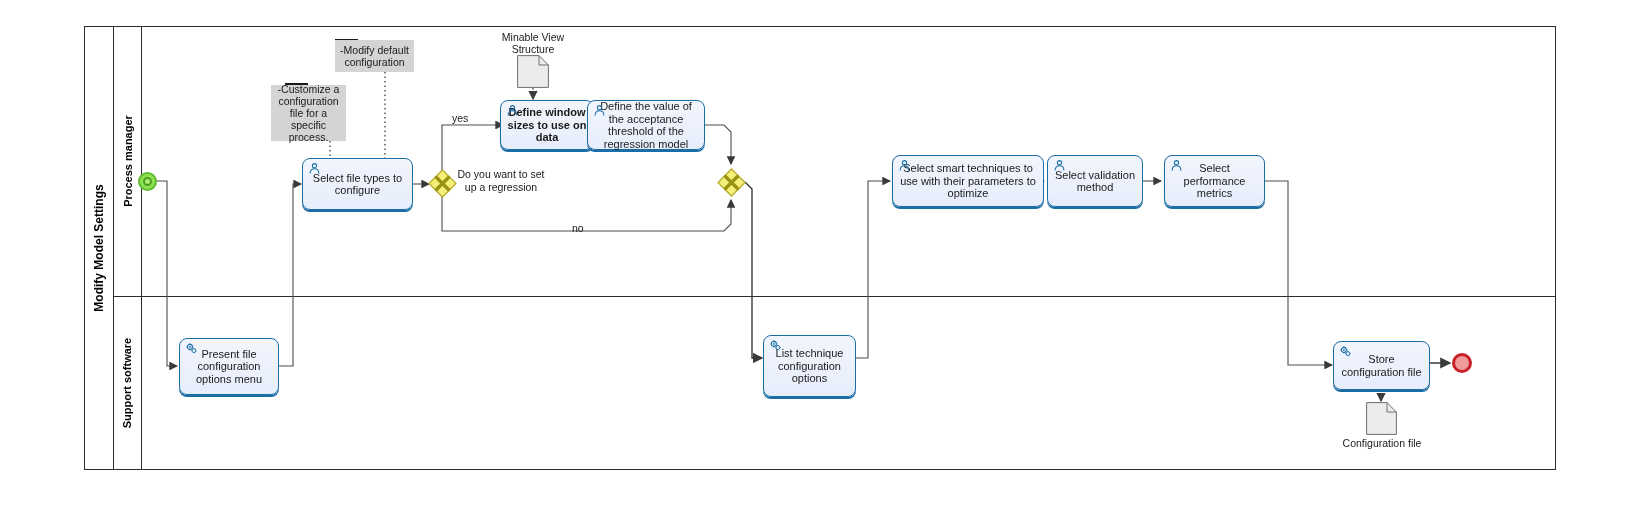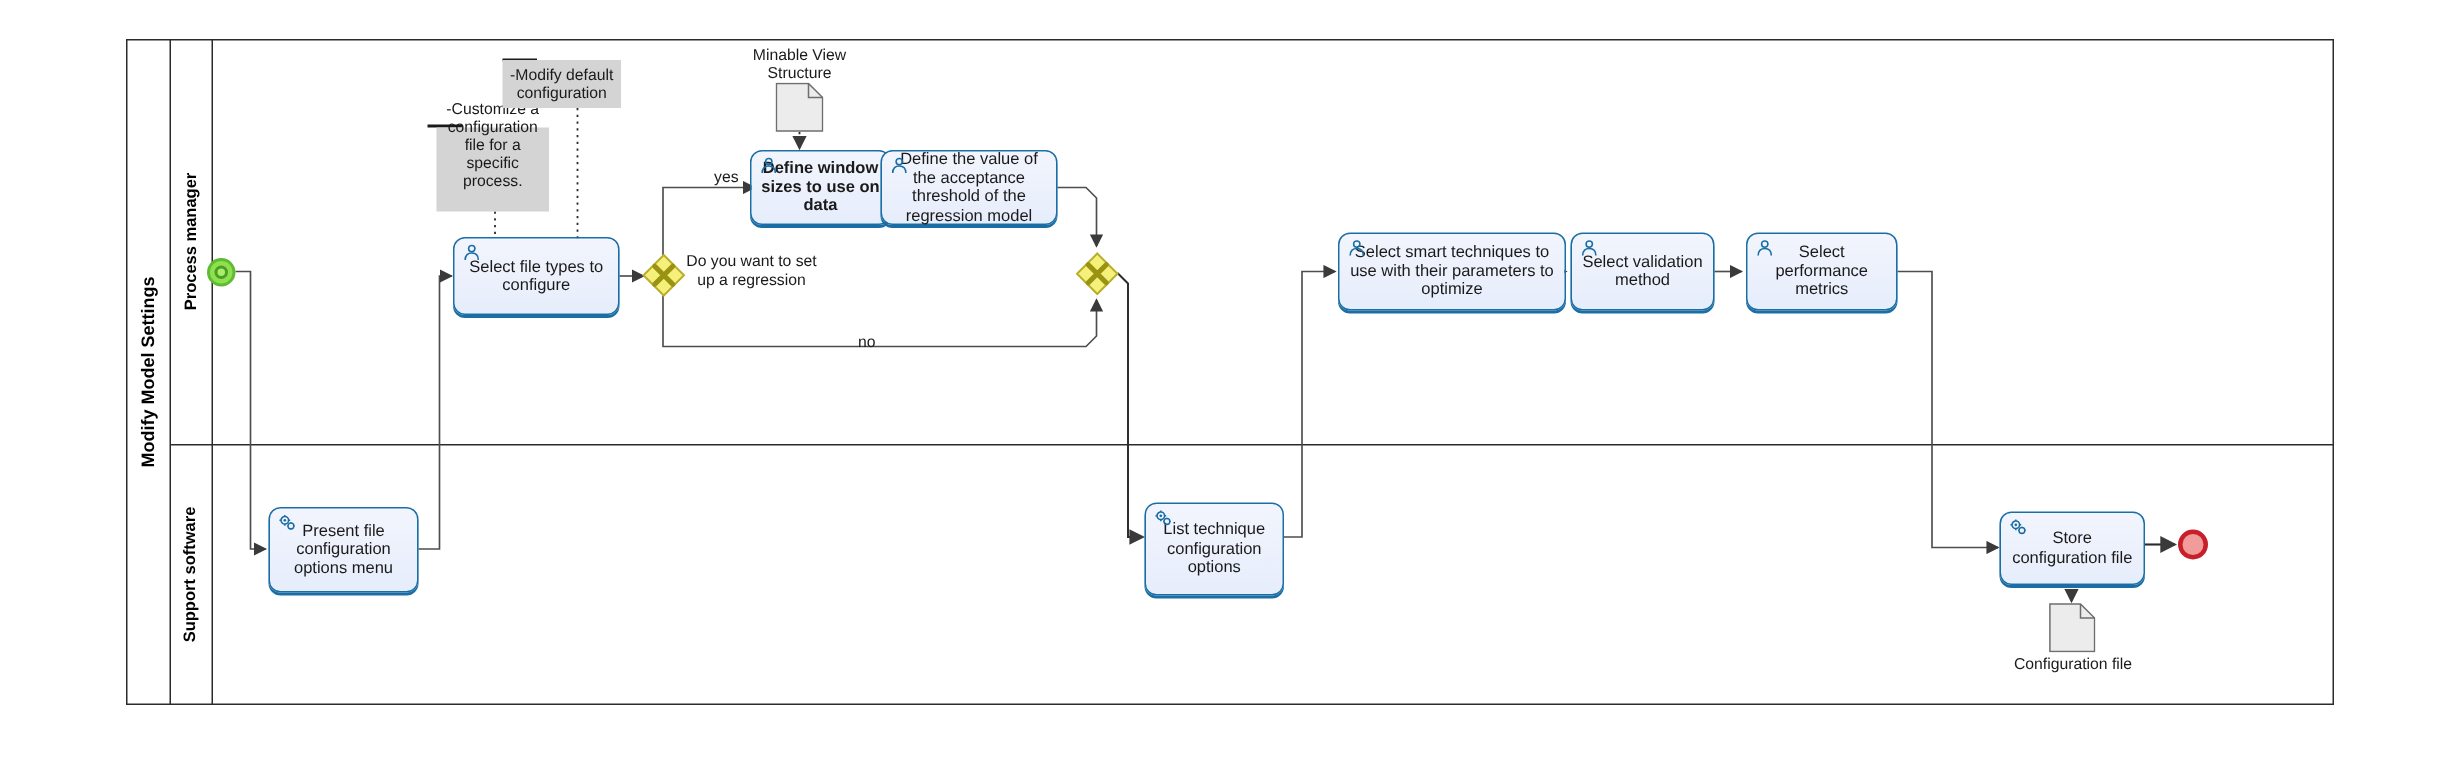--- a/index.html
+++ b/index.html
@@ -254,25 +254,25 @@
     <span>Do you want to set up a regression</span>
   </div>
 
   <div class="gateway" style="left:717px;top:168px;width:29px;height:29px;">
     <svg width="29" height="29" viewBox="0 0 29 29">
       <polygon points="14.5,1 28,14.5 14.5,28 1,14.5" fill="#f4f07a" stroke="#b8ae2c" stroke-width="1.3"></polygon>
       <path d="M8.5,8.5 L20.5,20.5 M20.5,8.5 L8.5,20.5" stroke="#9a9212" stroke-width="3.4" stroke-linecap="round"></path>
     </svg>
   </div>
 
-  <div class="flowlabel" style="left:476px;top:112px;">yes</div>
+  <div class="flowlabel" style="left:452px;top:112px;">yes</div>
   <div class="flowlabel" style="left:572px;top:222px;">no</div>
 
   <div class="annot-bar" style="left:285px;top:83px;width:23px;"></div>
-  <div class="annot" style="left:291px;top:85px;width:75px;height:56px;align-items:flex-end;">
+  <div class="annot" style="left:271px;top:85px;width:75px;height:56px;">
     <span>-Customize a configuration file for a specific process.</span>
   </div>
 
   <div class="annot-bar" style="left:335px;top:39px;width:23px;"></div>
   <div class="annot" style="left:335px;top:40px;width:79px;height:32px;">
     <span>-Modify default configuration</span>
   </div>
 
   <div class="dataobj" style="left:517px;top:55px;width:32px;height:33px;">
     <svg width="32" height="33" viewBox="0 0 32 33">

